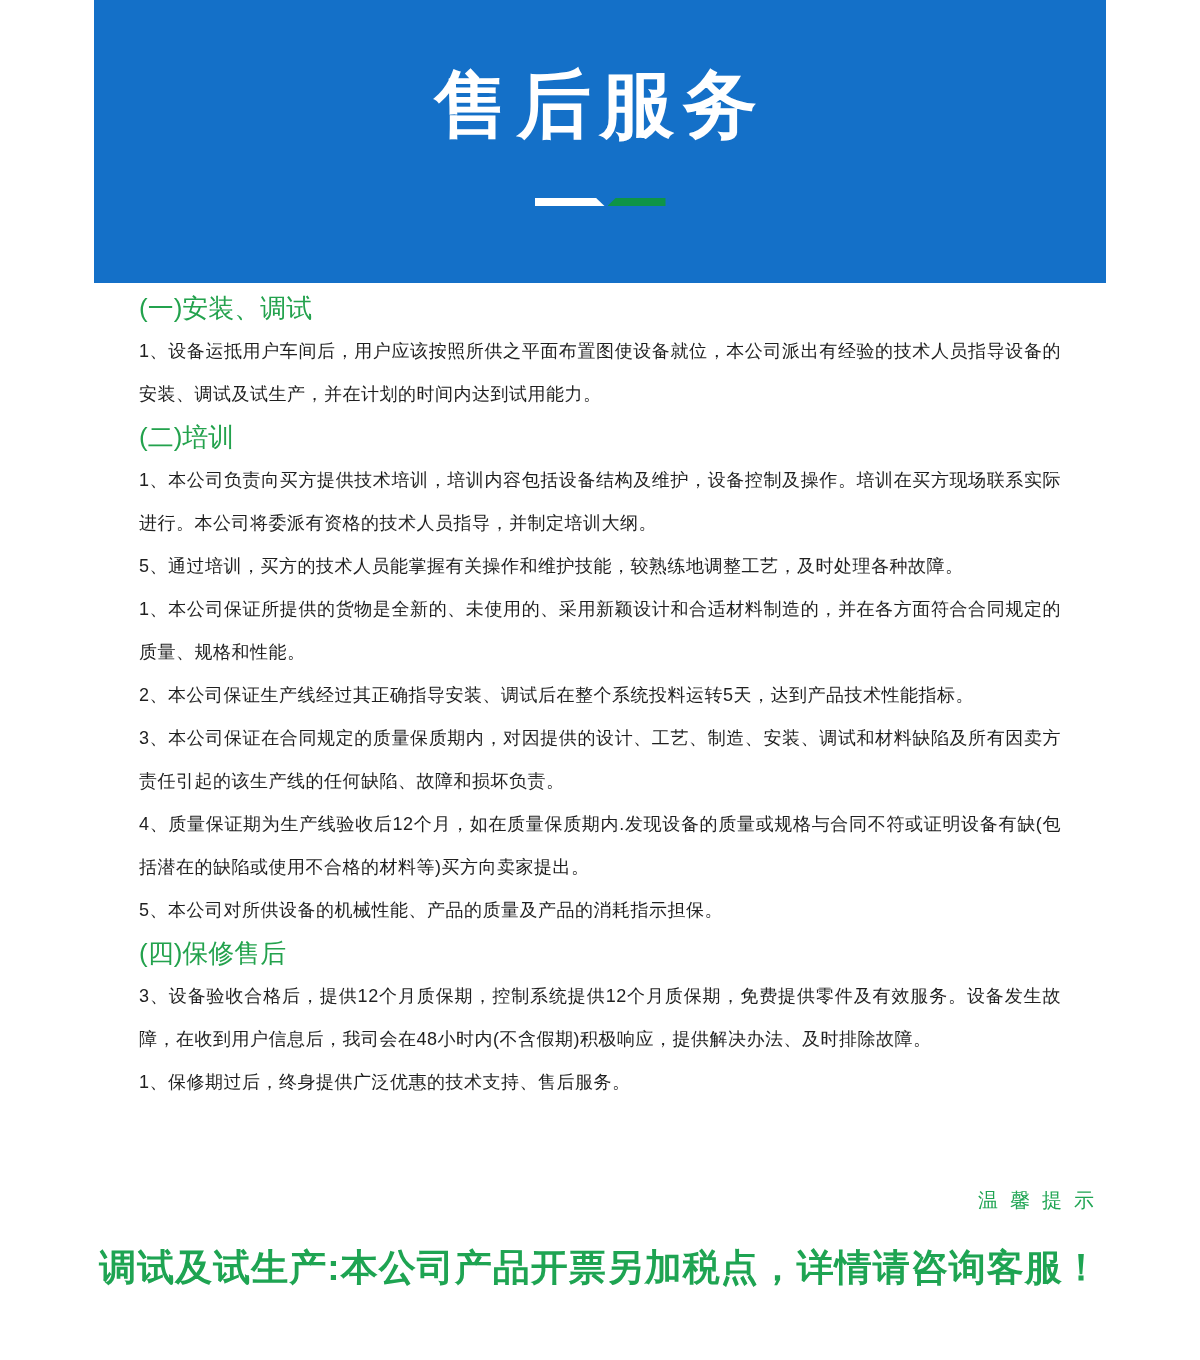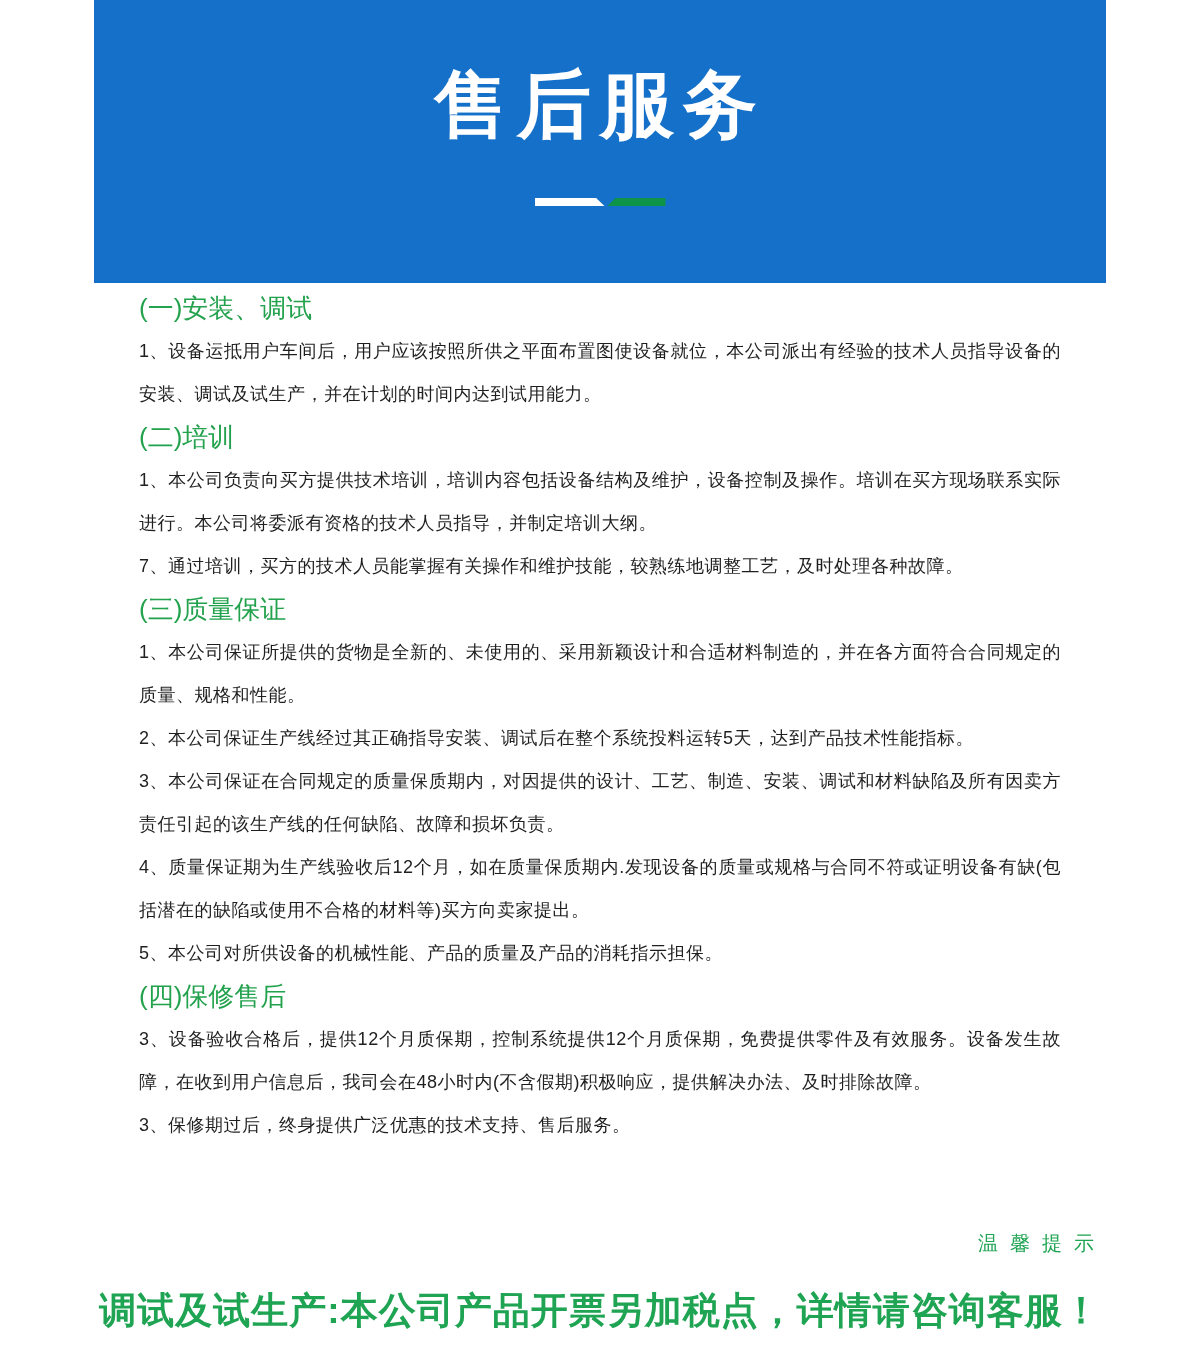--- a/index.html
+++ b/index.html
@@ -102,30 +102,29 @@
       <span class="deco-white"></span>
       <span class="deco-green"></span>
     </div>
   </header>
 
   <main class="content" id="sections">
       <h2>(一)安装、调试</h2>
       <p>1、设备运抵用户车间后，用户应该按照所供之平面布置图使设备就位，本公司派出有经验的技术人员指导设备的安装、调试及试生产，并在计划的时间内达到试用能力。</p>
       <h2>(二)培训</h2>
       <p>1、本公司负责向买方提供技术培训，培训内容包括设备结构及维护，设备控制及操作。培训在买方现场联系实际进行。本公司将委派有资格的技术人员指导，并制定培训大纲。</p>
-      <p>7、通过培训，买方的技术人员能掌握有关操作和维护技能，较熟练地调整工艺，及时处理各种故障。</p>
-      <h2>(三)质量保证</h2>
+      <p>5、通过培训，买方的技术人员能掌握有关操作和维护技能，较熟练地调整工艺，及时处理各种故障。</p>
       <p>1、本公司保证所提供的货物是全新的、未使用的、采用新颖设计和合适材料制造的，并在各方面符合合同规定的质量、规格和性能。</p>
       <p>2、本公司保证生产线经过其正确指导安装、调试后在整个系统投料运转5天，达到产品技术性能指标。</p>
       <p>3、本公司保证在合同规定的质量保质期内，对因提供的设计、工艺、制造、安装、调试和材料缺陷及所有因卖方责任引起的该生产线的任何缺陷、故障和损坏负责。</p>
       <p>4、质量保证期为生产线验收后12个月，如在质量保质期内.发现设备的质量或规格与合同不符或证明设备有缺(包括潜在的缺陷或使用不合格的材料等)买方向卖家提出。</p>
       <p>5、本公司对所供设备的机械性能、产品的质量及产品的消耗指示担保。</p>
       <h2>(四)保修售后</h2>
       <p>3、设备验收合格后，提供12个月质保期，控制系统提供12个月质保期，免费提供零件及有效服务。设备发生故障，在收到用户信息后，我司会在48小时内(不含假期)积极响应，提供解决办法、及时排除故障。</p>
-      <p>3、保修期过后，终身提供广泛优惠的技术支持、售后服务。</p>
+      <p>1、保修期过后，终身提供广泛优惠的技术支持、售后服务。</p>
     </main>
 
   <footer class="notice">
     <div class="notice-title">温馨提示</div>
     <div class="notice-message">调试及试生产:本公司产品开票另加税点，详情请咨询客服！</div>
   </footer>
 
 </div>
 
 </body></html>

